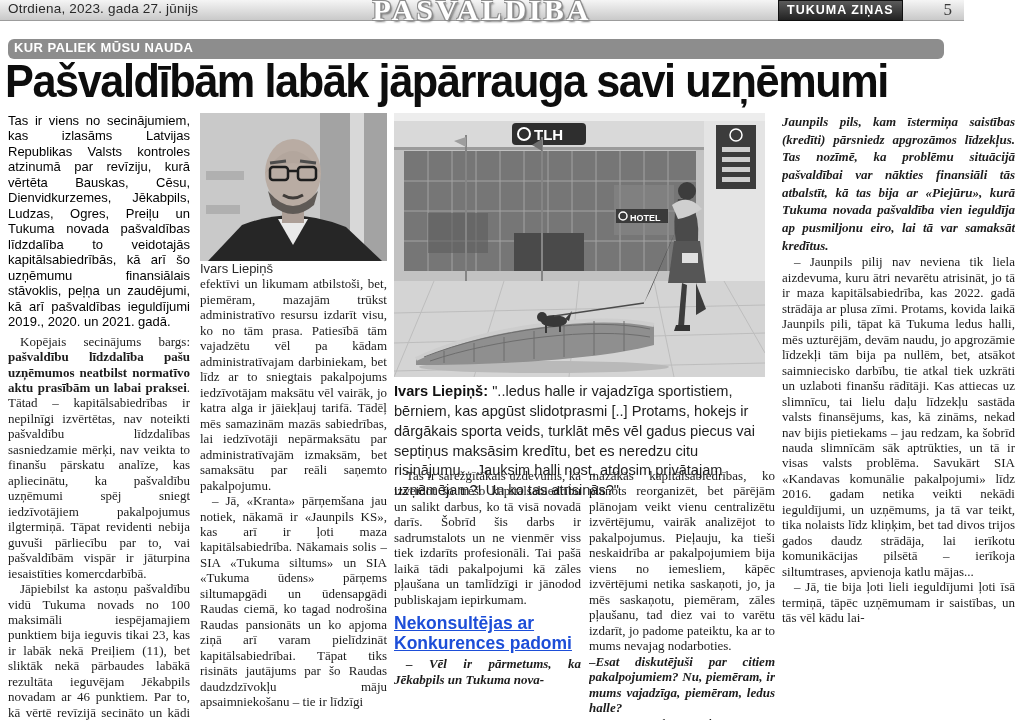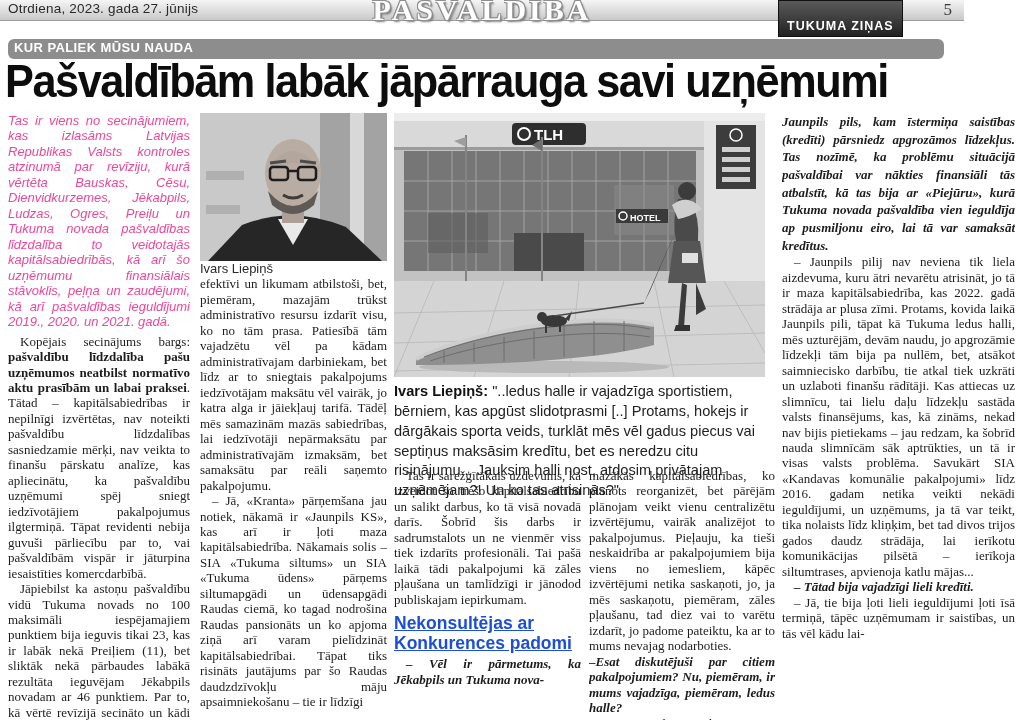--- a/index.html
+++ b/index.html
@@ -8,21 +8,21 @@
 
   
   .topbar{position:absolute;left:0;top:0;width:964px;height:20px;
           background:linear-gradient(#f5f5f5,#c9c9c9);border-bottom:1px solid #9c9c9c;}
   .issue-date{position:absolute;left:8px;top:1px;font-family:"Liberation Sans",sans-serif;
           font-size:13.5px;color:#2a2a2a;letter-spacing:.2px;}
   .masthead{position:absolute;left:0;right:0;top:-7px;text-align:center;
           font-family:"Liberation Serif",serif;font-weight:bold;font-size:30px;letter-spacing:3px;
           color:#fff;text-shadow:-1px -1px 0 #8e8e8e,1px -1px 0 #8e8e8e,-1px 1px 0 #8e8e8e,
           1px 1px 0 #8e8e8e,2px 2px 2px #777;}
-  .pubbox{position:absolute;left:778px;top:0px;height:17px;padding:18px 8px 0 8px;
+  .pubbox{position:absolute;left:778px;top:0px;height:17px;padding:2px 8px 0 8px;
           background:linear-gradient(#5a5a5a,#222);color:#fff;
           font-family:"Liberation Sans",sans-serif;font-weight:bold;font-size:12.5px;
           letter-spacing:1px;border:1px solid #111;}
   .pageno{position:absolute;right:12px;top:0px;font-family:"Liberation Serif",serif;
           font-size:17px;color:#3a3a3a;}
 
   
   .kicker{position:absolute;left:8px;top:39px;width:930px;height:19px;background:#8d8d8d;
           color:#fff;font-family:"Liberation Sans",sans-serif;font-weight:bold;font-size:13px;
           letter-spacing:.4px;padding:1px 0 0 6px;border-radius:6px;}
@@ -34,21 +34,21 @@
   
   .col{position:absolute;top:113px;overflow:hidden;}
   .col p{margin:0;text-align:justify;font-size:13px;line-height:1.19;}
   .col p.ind{text-indent:12px;}
   .col1{left:8px;width:182px;height:607px;}
   .col2{left:200px;width:187px;height:607px;}
   .col3{left:394px;top:468px;width:187px;height:252px;}
   .col4{left:589px;top:468px;width:186px;height:252px;}
   .col5{left:782px;width:233px;height:607px;}
   .lead{font-family:"Liberation Sans",sans-serif;font-size:13px;line-height:1.21;
-        color:#ec4899;margin-bottom:4px !important;font-style:italic;}
+        color:#000000;margin-bottom:4px !important;}
   .qa{font-weight:bold;font-style:italic;}
   .introbold{font-weight:bold;font-style:italic;font-size:13.4px;line-height:1.36 !important;}
   .subhead{font-family:"Liberation Sans",sans-serif;font-weight:bold;font-size:17.5px;
         line-height:1.12;margin:7px 0 3px 0;color:#1d4ed8;text-align:left;text-decoration:underline;}
 
   
   .portrait{display:block;width:187px;height:148px;background:#b5b5b5;}
   .portrait-caption{font-family:"Liberation Sans",sans-serif;font-size:14px;color:#2a2a2a;
         margin:4px 0 10px 0;text-align:left !important;text-indent:0 !important;}
   .mainphoto{position:absolute;left:394px;top:113px;width:371px;height:264px;background:#cfcfcf;}
@@ -217,17 +217,16 @@
 
   <div class="col col4">
     <p>mazākās kapitālsabiedrības, ko plānots reorganizēt, bet pārējām plānojam veikt vienu centralizētu izvērtējumu, vairāk analizējot to pakalpojumus. Pieļauju, ka tieši neskaidrība ar pakalpojumiem bija viens no iemesliem, kāpēc izvērtējumi netika saskaņoti, jo, ja mēs saskaņotu, piemēram, zāles pļaušanu, tad diez vai to varētu izdarīt, jo padome pateiktu, ka ar to mums nevajag nodarboties.</p>
     <p class="qa">–Esat diskutējuši par citiem pakalpojumiem? Nu, piemēram, ir mums vajadzīga, piemēram, ledus halle?</p>
     <p class="ind">– Var to saukt par politis-</p>
   </div>
 
   <div class="col col5">
     <p class="introbold">Jaunpils pils, kam īstermiņa saistības (kredīti) pārsniedz apgrozāmos līdzekļus. Tas nozīmē, ka problēmu situācijā pašvaldībai var nākties finansiāli tās atbalstīt, kā tas bija ar «Piejūru», kurā Tukuma novada pašvaldība vien ieguldīja ap pusmiljonu eiro, lai tā var samaksāt kredītus.</p>
     <p class="ind">– Jaunpils pilij nav neviena tik liela aizdevuma, kuru ātri nevarētu atrisināt, jo tā ir maza kapitālsabiedrība, kas 2022. gadā strādāja ar plusa zīmi. Protams, kovida laikā Jaunpils pili, tāpat kā Tukuma ledus halli, mēs uzturējām, devām naudu, jo apgrozāmie līdzekļi tām bija pa nullēm, bet, atsākot saimniecisko darbību, tie atkal tiek uzkrāti un uzlaboti finanšu rādītāji. Kas attiecas uz slimnīcu, tai lielu daļu līdzekļu sastāda valsts finansējums, kas, kā zināms, nekad nav bijis pietiekams – jau redzam, ka šobrīd nauda slimnīcām sāk aptrūkties, un tā ir visas valsts problēma. Savukārt SIA «Kandavas komunālie pakalpojumi» līdz 2016. gadam netika veikti nekādi ieguldījumi, un uzņēmums, ja tā var teikt, tika nolaists līdz kliņķim, bet tad divos trijos gados daudz strādāja, lai ierīkotu komunikācijas pilsētā – ierīkoja siltumtrases, apvienoja katlu mājas...</p>
-    <p class="qa ind">– Tātad bija vajadzīgi lieli kredīti.</p>
     <p class="ind">– Jā, tie bija ļoti lieli ieguldījumi ļoti īsā termiņā, tāpēc uzņēmumam ir saistības, un tās vēl kādu lai-</p>
   </div>
 
 </div>
 
 </body></html>

